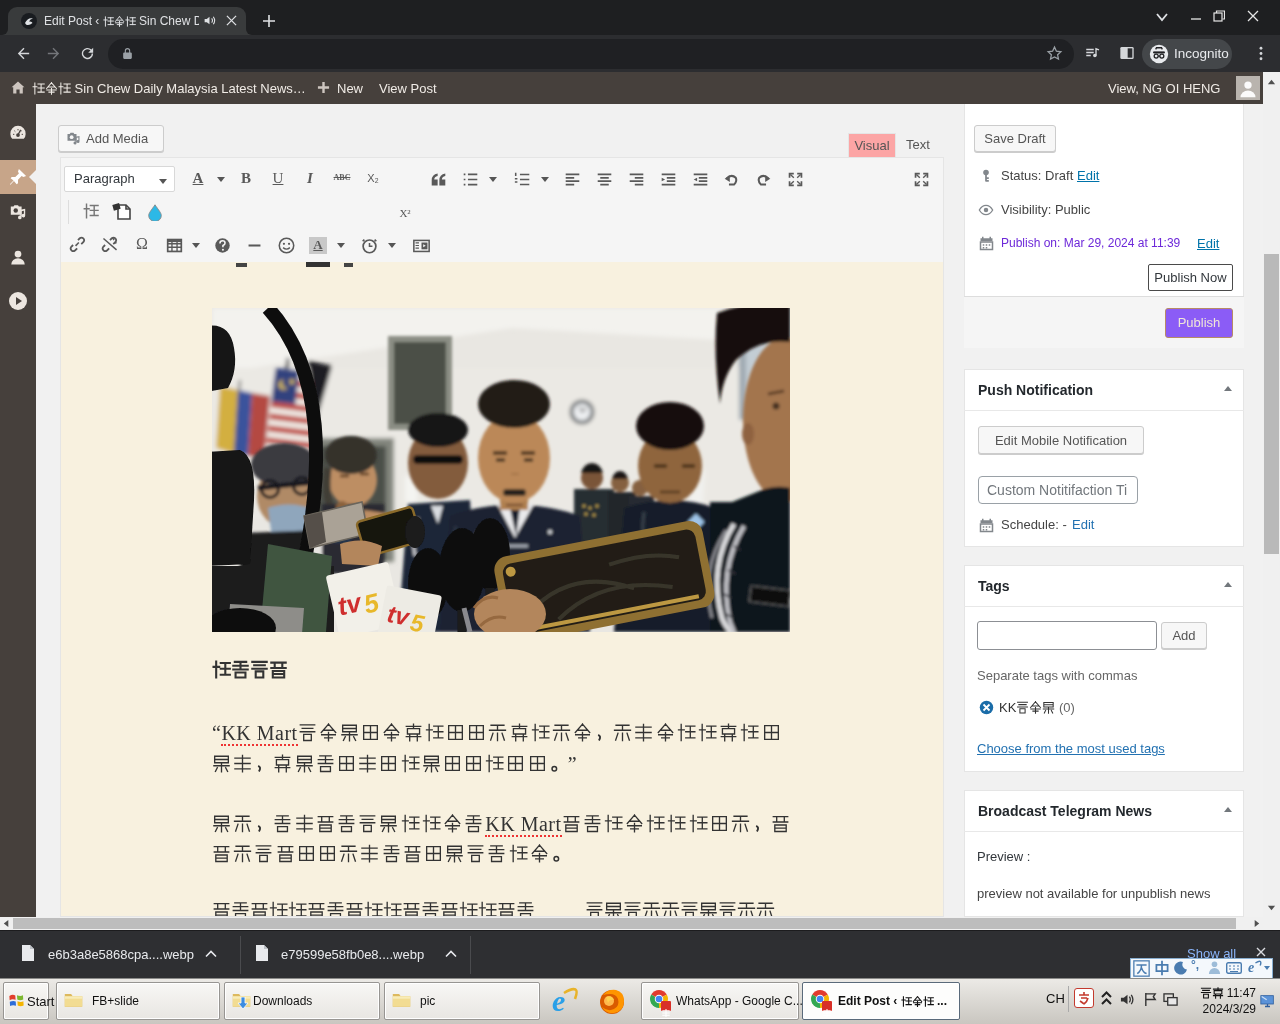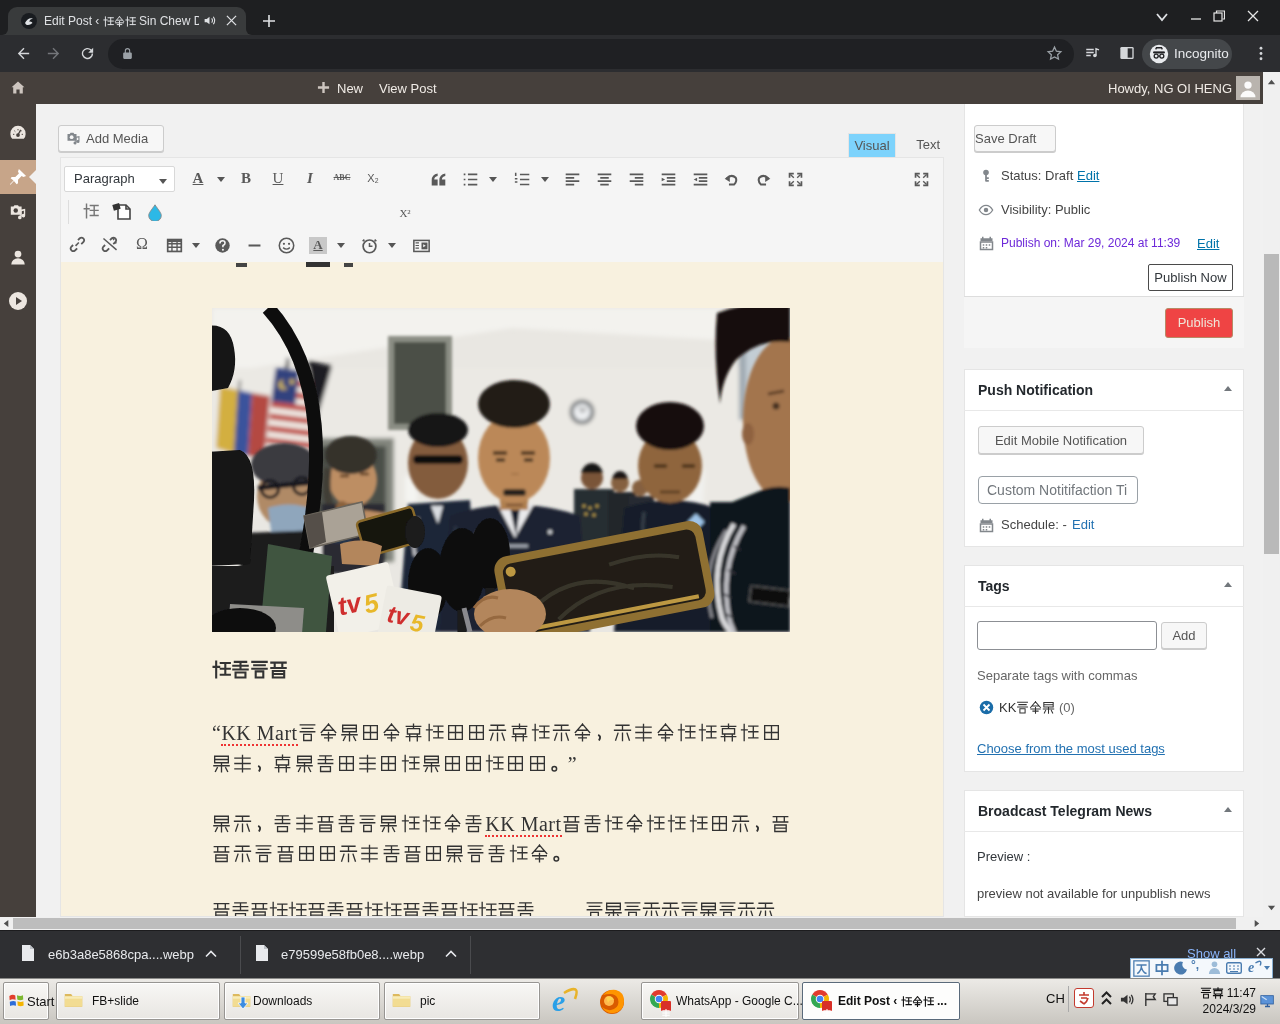--- a/index.html
+++ b/index.html
@@ -87,26 +87,33 @@
 <div class="abs" style="left:1174px;top:46px;width:60px;height:18px;color:#e8eaed;font-size:13.5px">Incognito</div>
 <svg class="abs" style="left:1252px;top:44px" width="18" height="19" viewBox="0 0 24 24">
       <circle cx="12" cy="5" r="1.9" fill="#d5d7da"></circle>
       <circle cx="12" cy="12" r="1.9" fill="#d5d7da"></circle>
       <circle cx="12" cy="19" r="1.9" fill="#d5d7da"></circle>
     </svg>
 <div class="abs" style="left:0;top:72px;width:1263px;height:32px;background:#46403c"></div>
 <svg class="abs" style="left:10px;top:80px" width="16" height="16" viewBox="0 0 20 20">
       <path d="M10,2 18,9h-2v8h-4v-5H8v5H4V9H2z" fill="#cdc5bf"></path>
     </svg>
+<div class="abs" style="left:32px;top:81px;width:600px;height:16px;color:#f0ebe6;font-size:13px;white-space:nowrap"><svg class="hz " style="width:13px;height:13px" viewBox="0 0 100 100">
+        <path d="M22,8V92 M8,36H38 M46,16H94 M46,46H94 M46,78H94 M70,16V78" fill="none" stroke="#f0ebe6" stroke-width="8" stroke-linecap="square"></path>
+      </svg><svg class="hz " style="width:13px;height:13px" viewBox="0 0 100 100">
+        <path d="M50,6L12,50 M50,6L88,50 M28,38H72 M14,62H86 M50,50V94 M30,78H70" fill="none" stroke="#f0ebe6" stroke-width="8" stroke-linecap="square"></path>
+      </svg><svg class="hz " style="width:13px;height:13px" viewBox="0 0 100 100">
+        <path d="M22,8V92 M8,36H38 M46,16H94 M46,46H94 M46,78H94 M70,16V78" fill="none" stroke="#f0ebe6" stroke-width="8" stroke-linecap="square"></path>
+      </svg> Sin Chew Daily Malaysia Latest News…</div>
 <svg class="abs" style="left:317px;top:81px" width="13" height="13" viewBox="0 0 14 14">
       <path d="M7,1V13M1,7H13" stroke="#cdc5bf" stroke-width="2.6"></path>
     </svg>
 <div class="abs" style="left:337px;top:81px;width:60px;height:16px;color:#f0ebe6;font-size:13px">New</div>
 <div class="abs" style="left:379px;top:81px;width:80px;height:16px;color:#f0ebe6;font-size:13px">View Post</div>
-<div class="abs" style="left:1108px;top:81px;width:125px;height:16px;color:#f0ebe6;font-size:13px">Howdy, NG OI HENG</div>
+<div class="abs" style="left:1108px;top:81px;width:125px;height:16px;color:#f0ebe6;font-size:13px">View, NG OI HENG</div>
 <div class="abs" style="left:1236px;top:76px;width:24px;height:24px;background:#b9b4ae"></div>
 <svg class="abs" style="left:1238px;top:78px" width="20" height="20" viewBox="0 0 24 24">
       <circle cx="12" cy="8.5" r="4.4" fill="#fbfbfb"></circle>
       <path d="M3,23 a9,8 0 0 1 18,0z" fill="#fbfbfb"></path>
     </svg>
 <div class="abs" style="left:0;top:104px;width:36px;height:813px;background:#46403c"></div>
 <svg class="abs" style="left:9px;top:124px" width="18" height="18" viewBox="0 0 20 20">
       <path d="M10,2A8.5,8.5 0 0 0 1.5,11 8.5,8.5 0 0 0 3.6,16.5h12.8A8.5,8.5 0 0 0 18.5,11 8.5,8.5 0 0 0 10,2z" fill="#ece6e0"></path>
       <circle cx="10" cy="12.3" r="2.1" fill="#46403c"></circle>
       <path d="M10,12 13,6.5" stroke="#46403c" stroke-width="1.4"></path>
@@ -130,22 +137,22 @@
       <circle cx="10" cy="10" r="9" fill="#ece6e0"></circle>
       <path d="M8,6l6,4-6,4z" fill="#46403c"></path>
     </svg>
 <div class="abs" style="left:58px;top:125px;width:106px;height:27px;background:#f7f7f7;border:1px solid #ccc;border-radius:3px;box-shadow:0 1px 0 #ccc"></div>
 <svg class="abs" style="left:66px;top:131px" width="15" height="15" viewBox="0 0 20 20">
       <path d="M2,4h3l1-1.6h4L11,4h3v9H2z" fill="#82878c"></path>
       <circle cx="7.5" cy="8.2" r="2.5" fill="#f7f7f7"></circle>
       <path d="M18,6.5v7.5a2,2 0 1 1-1.5-1.9V8.5l-2.5,0.6V16a2,2 0 1 1-1.5-1.9V7.5z" fill="#82878c"></path>
     </svg>
 <div class="abs" style="left:86px;top:131px;width:70px;height:16px;font-size:13px;color:#555">Add Media</div>
-<div class="abs" style="left:848px;top:133px;width:48px;height:25px;background:#7dd3fc;border:1px solid #e5e5e5;border-bottom:none;text-align:center;padding-top:4px;font-size:13px;color:#555">Visual</div>
-<div class="abs" style="left:896px;top:133px;width:44px;height:25px;text-align:right;padding-top:4px;font-size:13px;color:#555">Text</div>
+<div class="abs" style="left:848px;top:133px;width:48px;height:25px;background:#fca5a5;border:1px solid #e5e5e5;border-bottom:none;text-align:center;padding-top:4px;font-size:13px;color:#555">Visual</div>
+<div class="abs" style="left:896px;top:133px;width:44px;height:25px;text-align:center;padding-top:4px;font-size:13px;color:#555">Text</div>
 <div class="abs" style="left:60px;top:157px;width:884px;height:760px;background:#f5f5f5;border:1px solid #e5e5e5"></div>
 <div class="abs" style="left:64px;top:166px;width:111px;height:26px;background:#fff;border:1px solid #d8d8d8;border-radius:2px"></div>
 <div class="abs" style="left:74px;top:171px;width:80px;height:16px;font-size:13px;color:#32373c">Paragraph</div>
 <div class="abs" style="left:159px;top:179px;width:0;height:0;border-left:4px solid transparent;border-right:4px solid transparent;border-top:5px solid #555"></div>
 <div class="abs" style="left:198px;top:170px;width:40px;margin-left:-20px;text-align:center;font-size:15px;font-weight:bold;color:#595959;font-family:'Liberation Serif',serif;text-decoration:underline;">A</div>
 <div class="abs" style="left:217px;top:177px;width:0;height:0;border-left:4px solid transparent;border-right:4px solid transparent;border-top:5px solid #555"></div>
 <div class="abs" style="left:246px;top:170px;width:40px;margin-left:-20px;text-align:center;font-size:15px;font-weight:bold;color:#595959;font-family:'Liberation Serif',serif;">B</div>
 <div class="abs" style="left:278px;top:170px;width:40px;margin-left:-20px;text-align:center;font-size:15px;font-weight:normal;color:#595959;font-family:'Liberation Serif',serif;text-decoration:underline;">U</div>
 <div class="abs" style="left:310px;top:170px;width:40px;margin-left:-20px;text-align:center;font-size:15px;font-weight:bold;color:#595959;font-family:'Liberation Serif',serif;font-style:italic;">I</div>
 <div class="abs" style="left:342px;top:173px;width:40px;margin-left:-20px;text-align:center;font-size:8px;font-weight:bold;color:#595959;font-family:'Liberation Serif',serif;text-decoration:line-through;">ABC</div>
@@ -643,21 +650,21 @@
             <path d="M310,292 Q360,252 420,286 M340,302 Q390,268 458,292 M400,258 Q440,252 470,264" stroke="#39352b" stroke-width="4" fill="none"></path>
             <path d="M300,306 H482" stroke="#bd9843" stroke-width="4"></path>
             <circle cx="302" cy="246" r="5" fill="#bd9843"></circle>
           </g>
           <ellipse cx="298" cy="306" rx="36" ry="25" fill="#b3865c"></ellipse>
           <path d="M262,300q10,-14 24,-10M268,318q12,-12 26,-8" stroke="#96693f" stroke-width="3" fill="none"></path>
         </g>
       </svg>
 </div>
 <div class="abs" style="left:964px;top:104px;width:280px;height:244px;background:#fff;border:1px solid #e5e5e5;border-top:none"></div>
-<div class="abs" style="left:974px;top:125px;width:82px;height:27px;background:#f7f7f7;border:1px solid #ccc;border-radius:3px;box-shadow:0 1px 0 #ccc;padding-top:5px;font-size:13px;color:#555">Save Draft</div>
+<div class="abs" style="left:974px;top:125px;width:82px;height:27px;background:#f7f7f7;border:1px solid #ccc;border-radius:3px;box-shadow:0 1px 0 #ccc;text-align:center;padding-top:5px;font-size:13px;color:#555">Save Draft</div>
 <svg class="abs" style="left:979px;top:169px" width="14" height="14" viewBox="0 0 20 20">
       <circle cx="10" cy="5" r="4" fill="#82878c"></circle>
       <path d="M10,8v10M10,13h4M10,17h4" stroke="#82878c" stroke-width="2.5"></path>
     </svg>
 <div class="abs" style="left:1001px;top:168px;width:120px;height:16px;font-size:13px;color:#444">Status: Draft</div>
 <div class="abs" style="left:1077px;top:168px;width:40px;height:16px;font-size:13px;color:#0073aa;text-decoration:underline">Edit</div>
 <svg class="abs" style="left:978px;top:203px" width="16" height="14" viewBox="0 0 24 20">
       <path d="M12,3C6,3 2,10 2,10s4,7 10,7 10-7 10-7-4-7-10-7z" fill="none" stroke="#82878c" stroke-width="2"></path>
       <circle cx="12" cy="10" r="3.4" fill="#82878c"></circle>
     </svg>
@@ -665,21 +672,21 @@
 <svg class="abs" style="left:979px;top:236px" width="15" height="15" viewBox="0 0 20 20">
       <path d="M2,3h16v4H2z" fill="#82878c"></path>
       <path d="M2,8h16v10H2z" fill="none" stroke="#82878c" stroke-width="2"></path>
       <path d="M5,1v3M15,1v3" stroke="#82878c" stroke-width="2"></path>
       <path d="M5,11h2v2H5zM9,11h2v2H9zM13,11h2v2h-2zM5,14.5h2v2H5zM9,14.5h2v2H9z" fill="#82878c"></path>
     </svg>
 <div class="abs" style="left:1001px;top:236px;width:200px;height:16px;font-size:12px;color:#6d28d9">Publish on: Mar 29, 2024 at 11:39</div>
 <div class="abs" style="left:1197px;top:236px;width:40px;height:16px;font-size:13px;color:#0073aa;text-decoration:underline">Edit</div>
 <div class="abs" style="left:1148px;top:264px;width:85px;height:27px;background:#fff;border:1px solid #4a4a4a;border-radius:2px;text-align:center;padding-top:5px;font-size:13px;color:#32373c">Publish Now</div>
 <div class="abs" style="left:964px;top:296px;width:280px;height:52px;background:#f5f5f5;border-top:1px solid #ddd"></div>
-<div class="abs" style="left:1165px;top:308px;width:68px;height:30px;background:#ef4444;border:1px solid #b78a66;border-radius:3px;text-align:center;padding-top:6px;font-size:13px;color:#efe5d8">Publish</div>
+<div class="abs" style="left:1165px;top:308px;width:68px;height:30px;background:#8b5cf6;border:1px solid #b78a66;border-radius:3px;text-align:center;padding-top:6px;font-size:13px;color:#efe5d8">Publish</div>
 <div class="abs" style="left:964px;top:369px;width:280px;height:178px;background:#fff;border:1px solid #e5e5e5"></div>
 <div class="abs" style="left:978px;top:382px;width:200px;height:16px;font-size:14px;font-weight:bold;color:#23282d">Push Notification</div>
 <div class="abs tri-up" style="left:1224px;top:386px"></div>
 <div class="abs" style="left:964px;top:410px;width:280px;height:1px;background:#e8e8e8"></div>
 <div class="abs" style="left:978px;top:426px;width:166px;height:28px;background:#f7f7f7;border:1px solid #ccc;border-radius:3px;box-shadow:0 1px 0 #ccc;text-align:center;padding-top:6px;font-size:13px;color:#555">Edit Mobile Notification</div>
 <div class="abs" style="left:978px;top:476px;width:160px;height:28px;background:#fff;border:1px solid #9aa1a7;border-radius:4px;padding:5px 0 0 8px;font-size:14px;color:#72777c;overflow:hidden;white-space:nowrap">Custom Notitifaction Ti</div>
 <svg class="abs" style="left:979px;top:518px" width="15" height="15" viewBox="0 0 20 20">
       <path d="M2,3h16v4H2z" fill="#82878c"></path>
       <path d="M2,8h16v10H2z" fill="none" stroke="#82878c" stroke-width="2"></path>
       <path d="M5,1v3M15,1v3" stroke="#82878c" stroke-width="2"></path>

